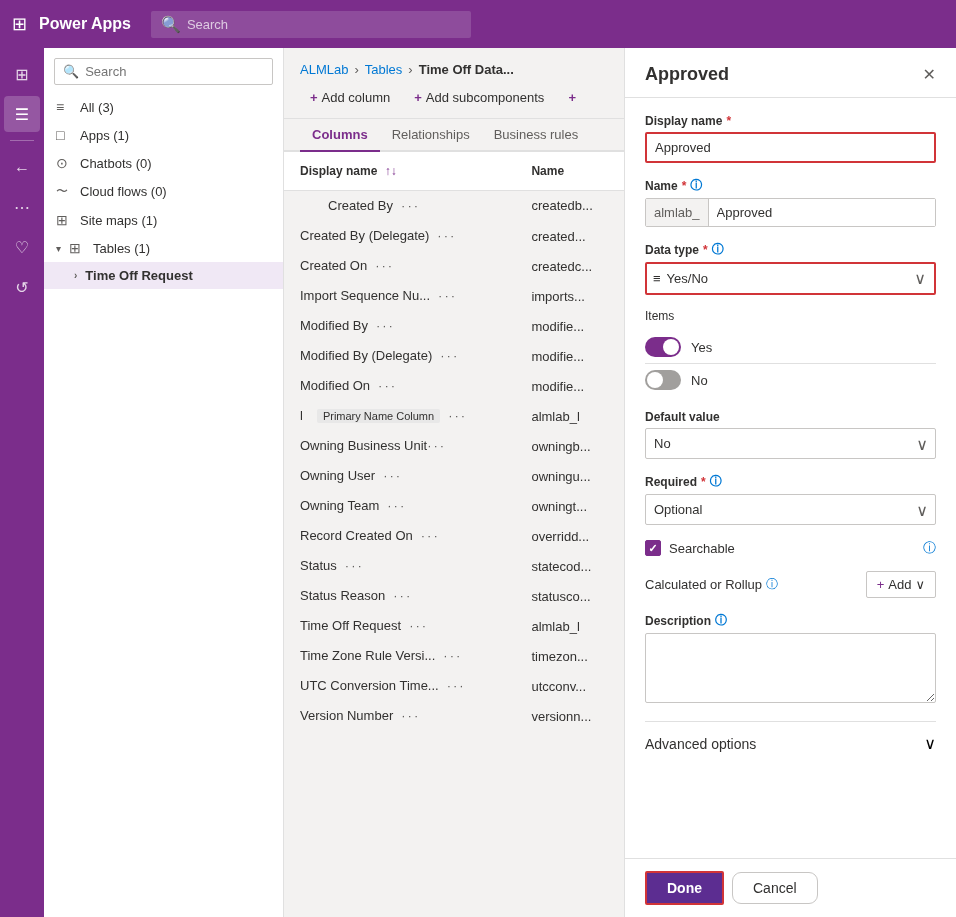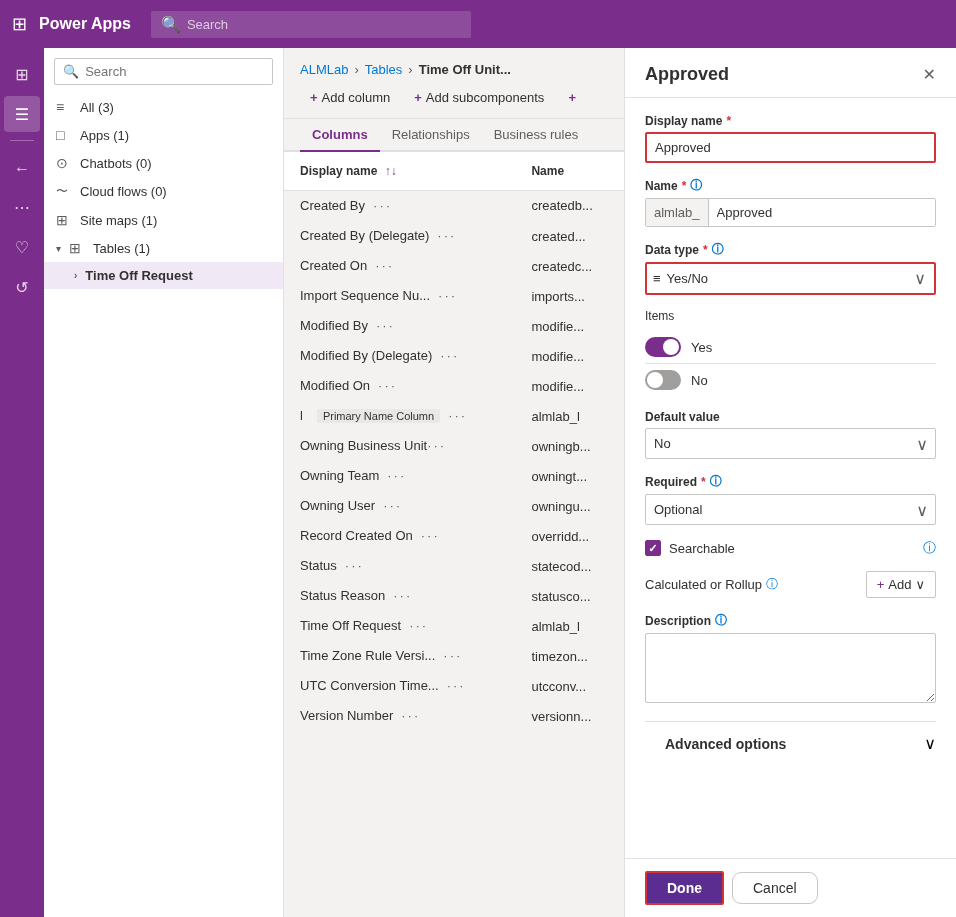--- a/index.html
+++ b/index.html
@@ -185,21 +185,21 @@
     .desc-textarea {
       width: 100%; border: 1px solid #c8c6c4; border-radius: 2px; padding: 6px 8px;
       font-size: 13px; resize: vertical; min-height: 70px; outline: none; color: #323130;
     }
 
     
     .advanced-row {
       display: flex; align-items: center; justify-content: space-between;
       padding: 12px 0; border-top: 1px solid #e0e0e0; cursor: pointer;
     }
-    .advanced-label { font-size: 14px; font-weight: 700; color: #323130; margin-left: 20px; }
+    .advanced-label { font-size: 14px; font-weight: 400; color: #323130; }
 
     
     .panel-footer {
       display: flex; align-items: center; gap: 8px; padding: 12px 20px;
       border-top: 1px solid #e0e0e0; background: white;
     }
     .btn-done {
       background: #5C2D91; color: white; border: 2px solid #d13438; border-radius: 2px;
       padding: 7px 20px; font-size: 14px; font-weight: 600; cursor: pointer;
     }
@@ -274,21 +274,21 @@
     </div>
   </div>
 
   <div class="content-area">
 
     <div class="breadcrumb">
       <span class="link">ALMLab</span>
       <span class="sep">›</span>
       <span class="link">Tables</span>
       <span class="sep">›</span>
-      <span class="current">Time Off Unit...</span>
+      <span class="current">Time Off Data...</span>
     </div>
 
     <div class="toolbar">
       <button class="toolbar-btn">
         <span class="plus">+</span>
         <span>Add column</span>
       </button>
       <button class="toolbar-btn">
         <span class="plus">+</span>
         <span>Add subcomponents</span>
@@ -315,21 +315,21 @@
         <thead>
           <tr>
             <th>
               Display name <span class="sort-icon">↑↓</span>
             </th>
             <th>Name</th>
           </tr>
         </thead>
         <tbody id="table-body">
         <tr>
-              <td style="display: flex; align-items: center; gap: 8px;">
+              <td style="display: flex; align-items: center; gap: 8px; margin-left: 28px;">
                 <span>Created By</span>
                 <span class="dots">···</span>
               </td>
               <td>createdb...</td>
             </tr>
             <tr>
               <td style="display: flex; align-items: flex-end; gap: 8px;">
                 <span>Created By (Delegate)</span>
                 <span class="dots">···</span>
               </td>
@@ -380,31 +380,31 @@
             </tr>
             <tr>
               <td style="display: flex; align-items: center; ">
                 <span>Owning Business Unit</span>
                 <span class="dots">···</span>
               </td>
               <td>owningb...</td>
             </tr>
             <tr>
               <td style="display: flex; align-items: center; gap: 8px;">
+                <span>Owning User</span>
+                <span class="dots">···</span>
+              </td>
+              <td>owningu...</td>
+            </tr>
+            <tr>
+              <td style="display: flex; align-items: center; gap: 8px;">
                 <span>Owning Team</span>
                 <span class="dots">···</span>
               </td>
               <td>owningt...</td>
-            </tr>
-            <tr>
-              <td style="display: flex; align-items: center; gap: 8px;">
-                <span>Owning User</span>
-                <span class="dots">···</span>
-              </td>
-              <td>owningu...</td>
             </tr>
             <tr>
               <td style="display: flex; align-items: center; gap: 8px;">
                 <span>Record Created On</span>
                 <span class="dots">···</span>
               </td>
               <td>overridd...</td>
             </tr>
             <tr>
               <td style="display: flex; align-items: center; gap: 8px;">

